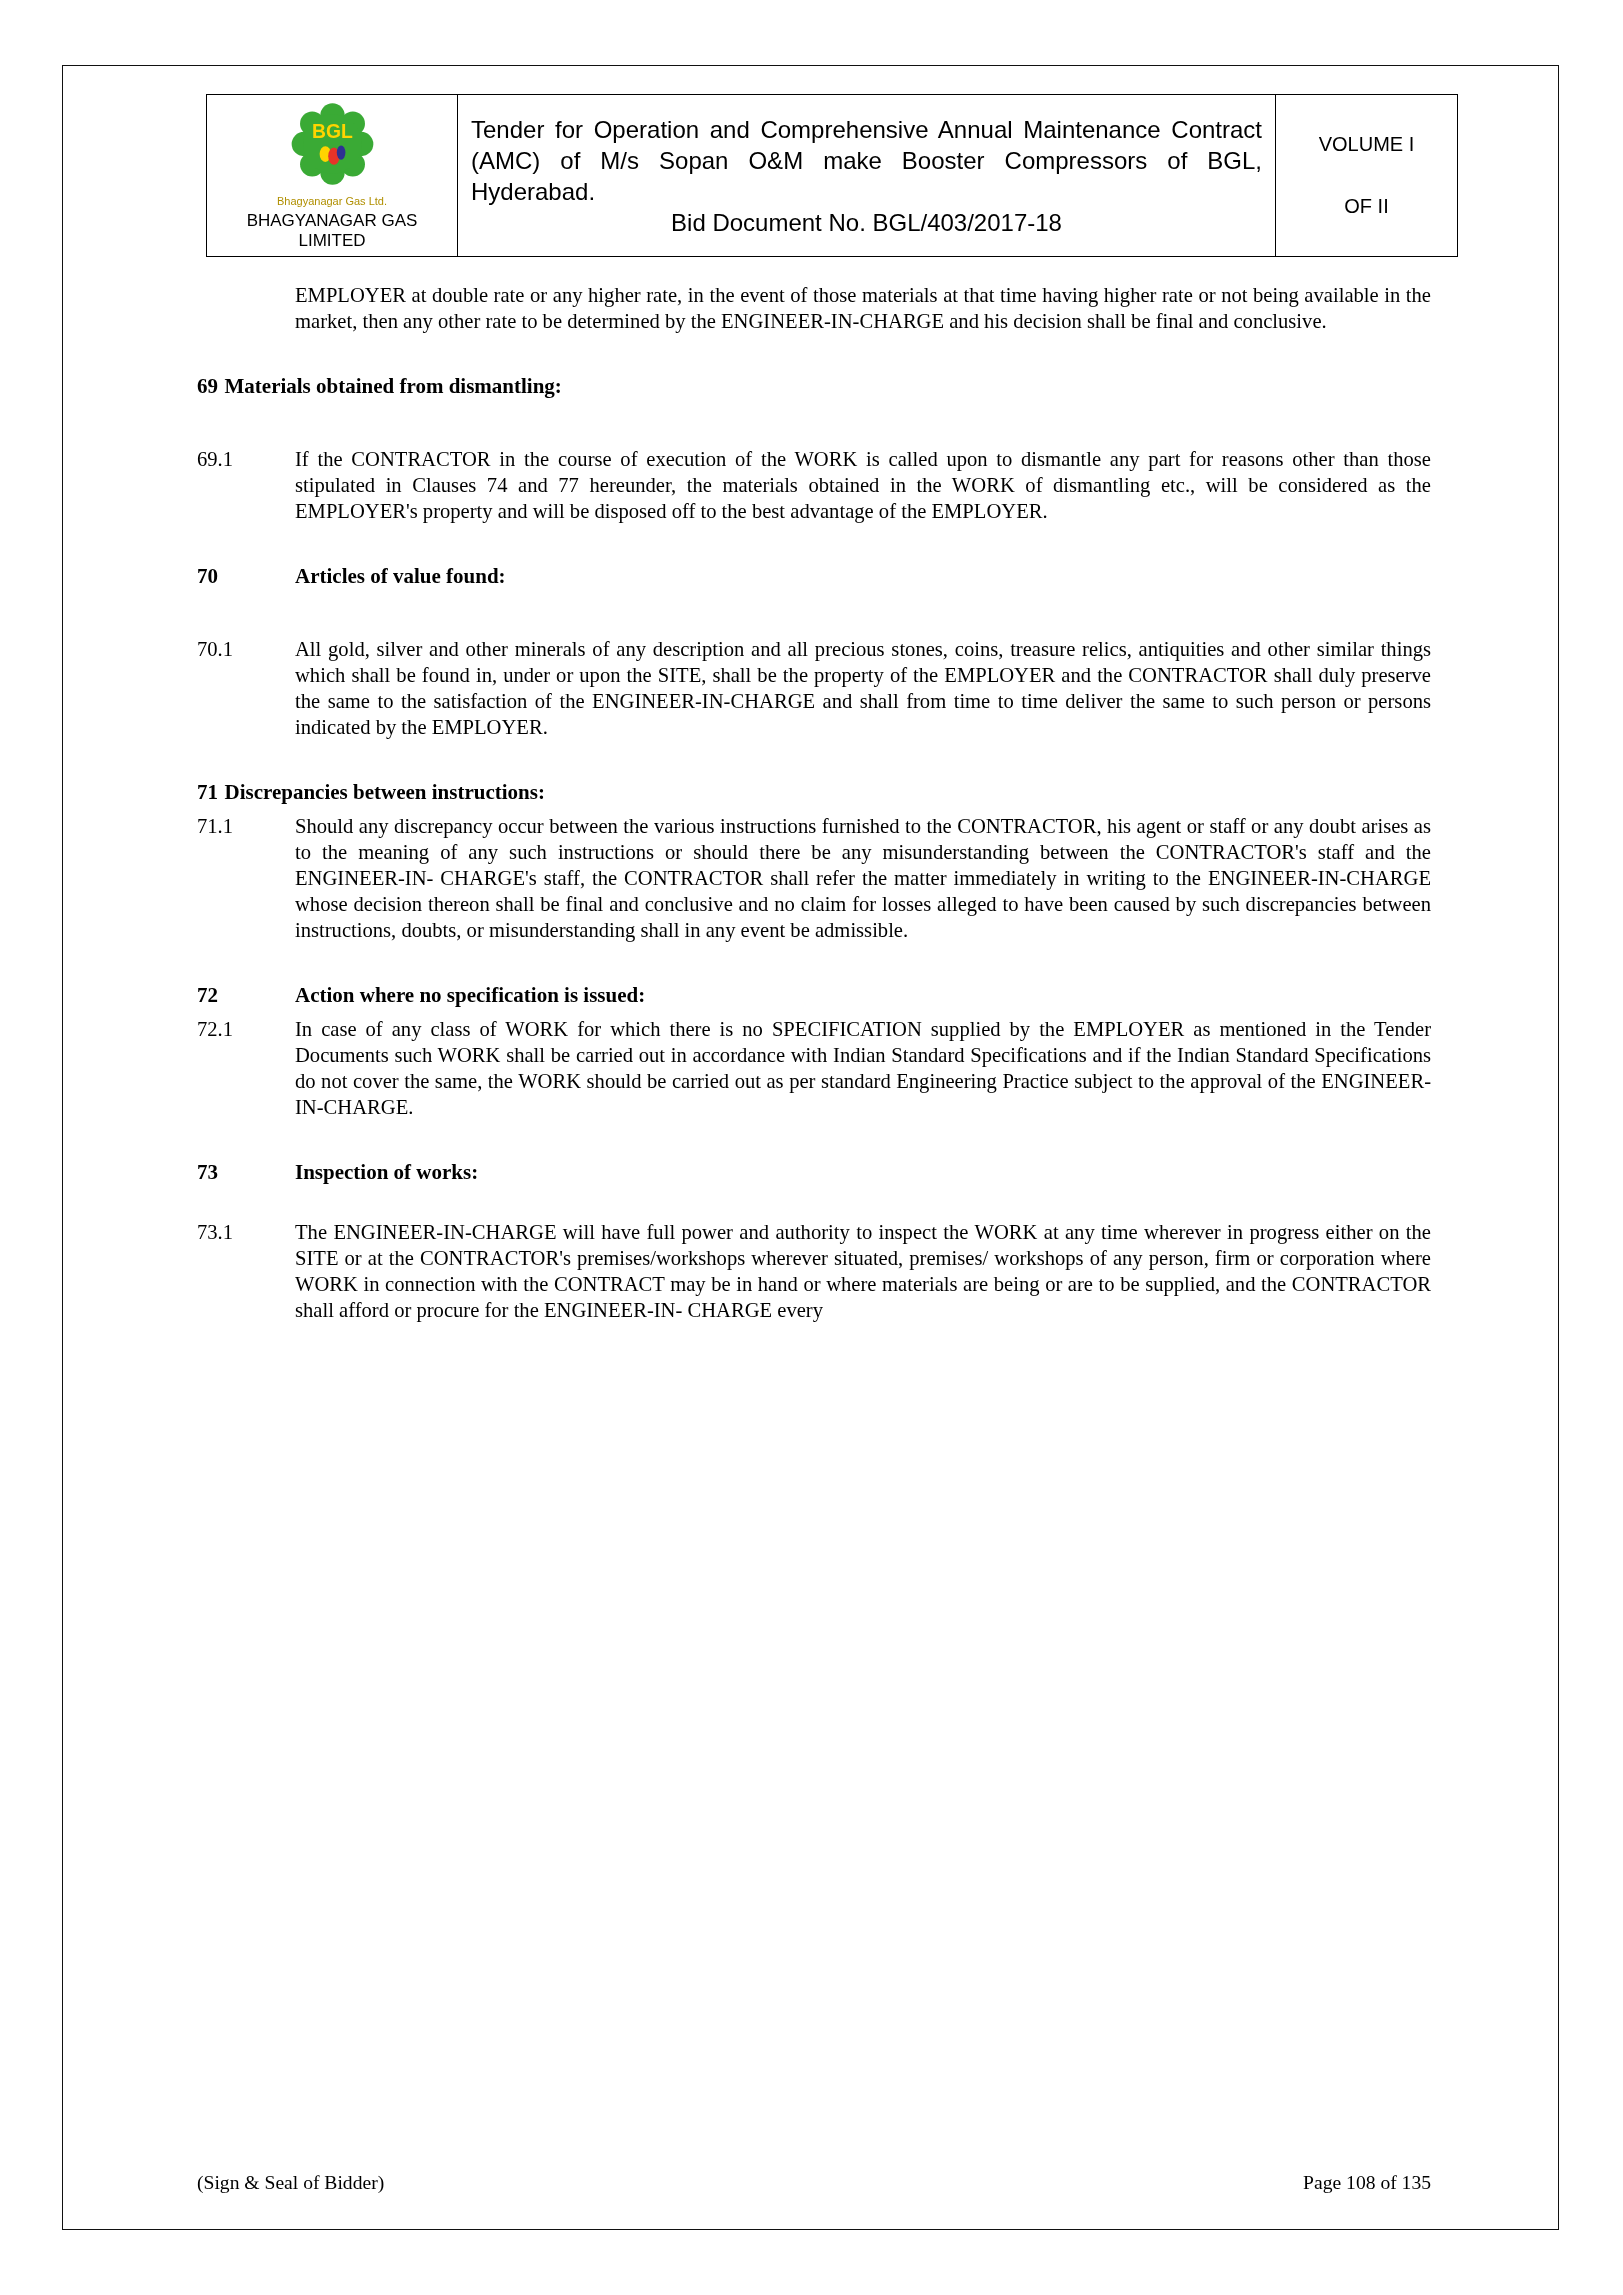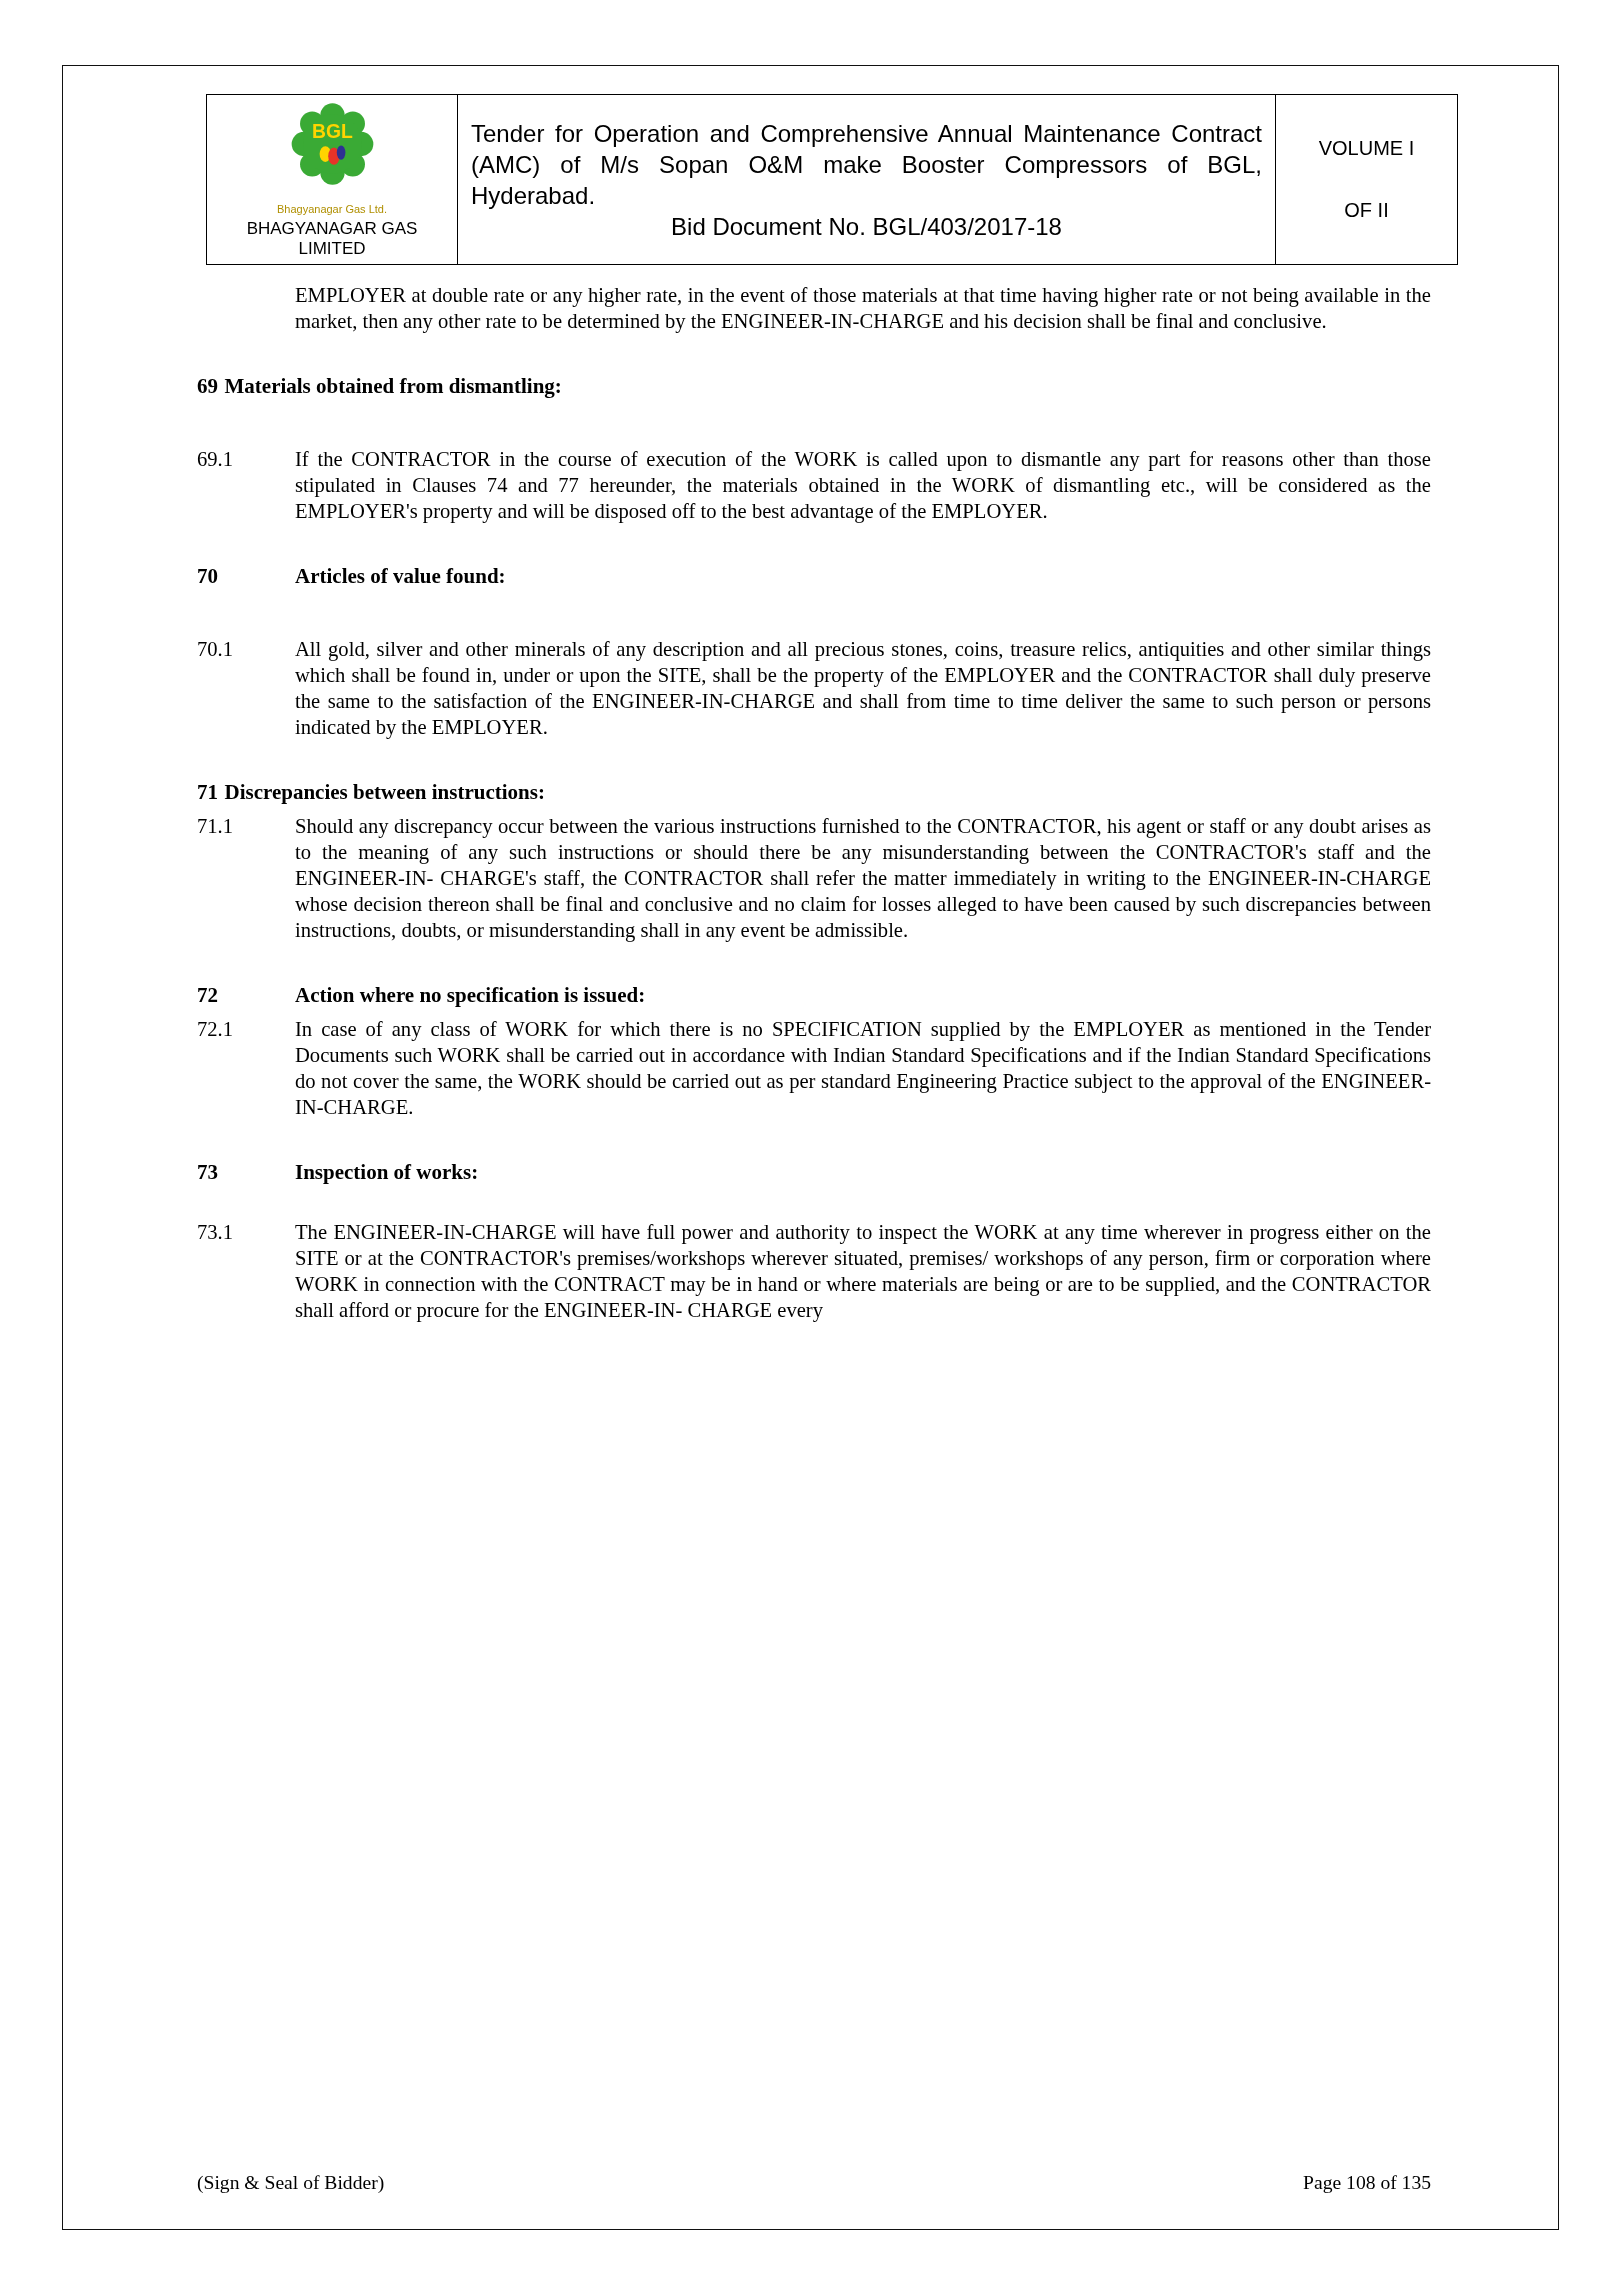--- a/index.html
+++ b/index.html
@@ -31,21 +31,21 @@
     width: 251px;
     border-right: 1.3px solid #000000;
     display: flex; flex-direction: column;
     align-items: center; justify-content: center;
     padding: 6.5px 5.2px 5.2px 5.2px;
   }
   .logo-small-text {
     font-family: "Liberation Sans", sans-serif;
     font-size: 11px; line-height: 13px;
     color: #b08f00;
-    margin-top: 16px;
+    margin-top: 8px;
   }
   .org-name {
     font-family: "Liberation Sans", sans-serif;
     font-size: 17px; line-height: 20px;
     text-align: center;
     margin-top: 2.6px;
     color: #000000;
   }
   .cell-title {
     width: 818px;

